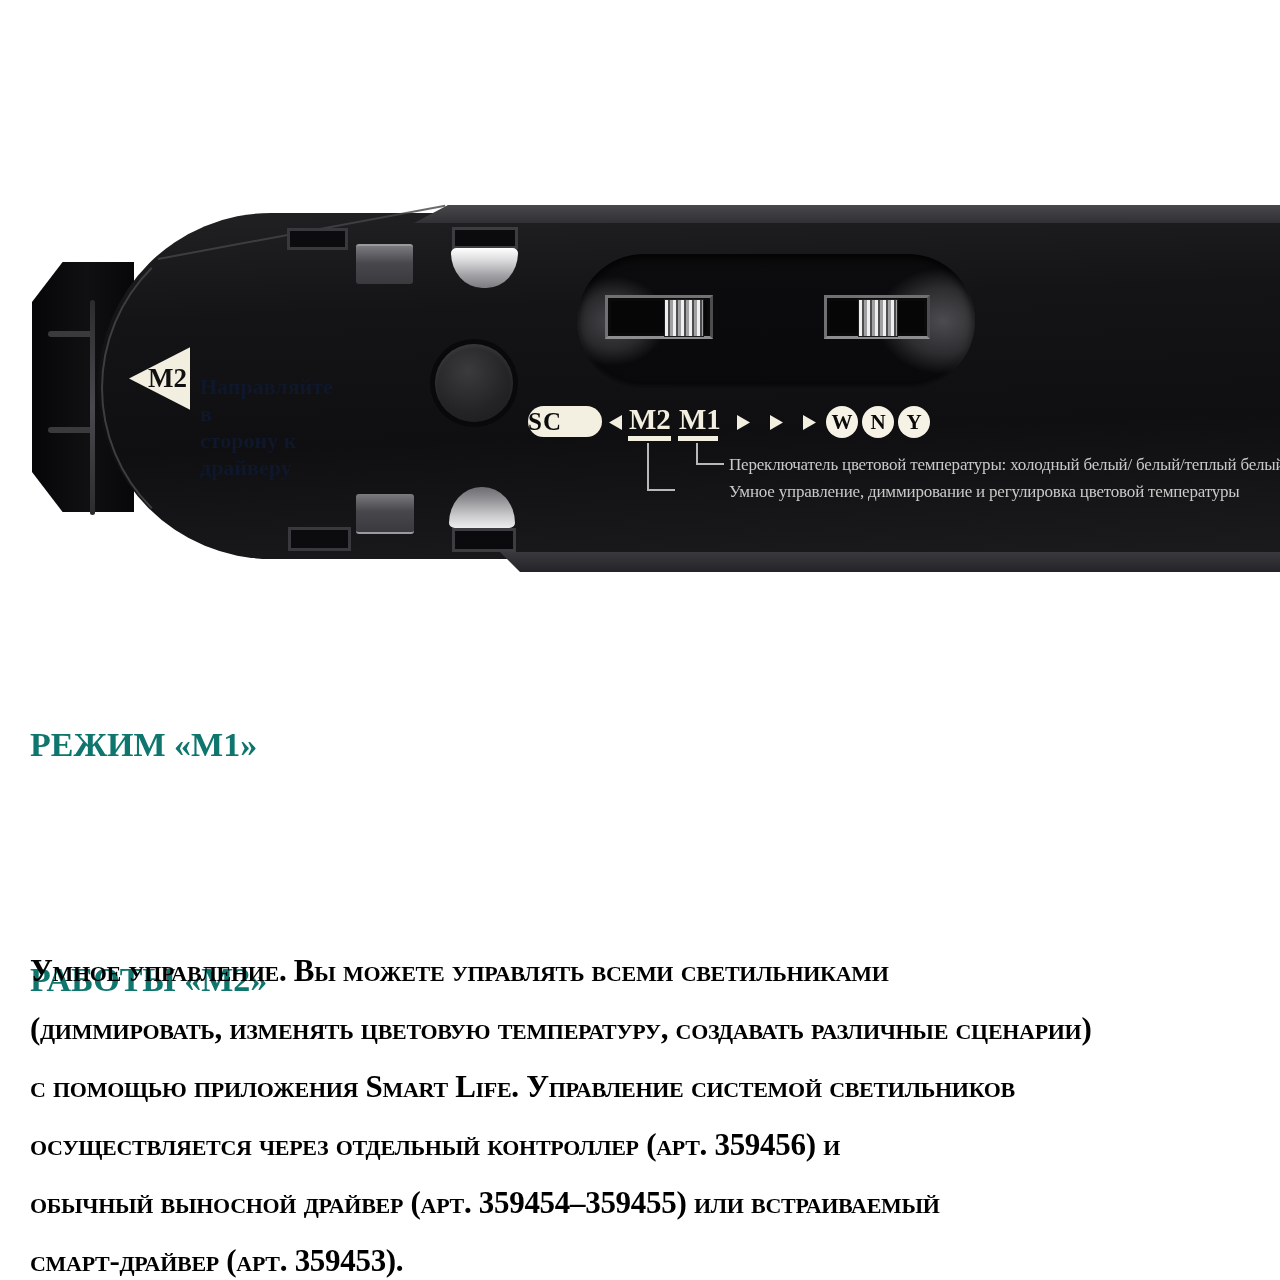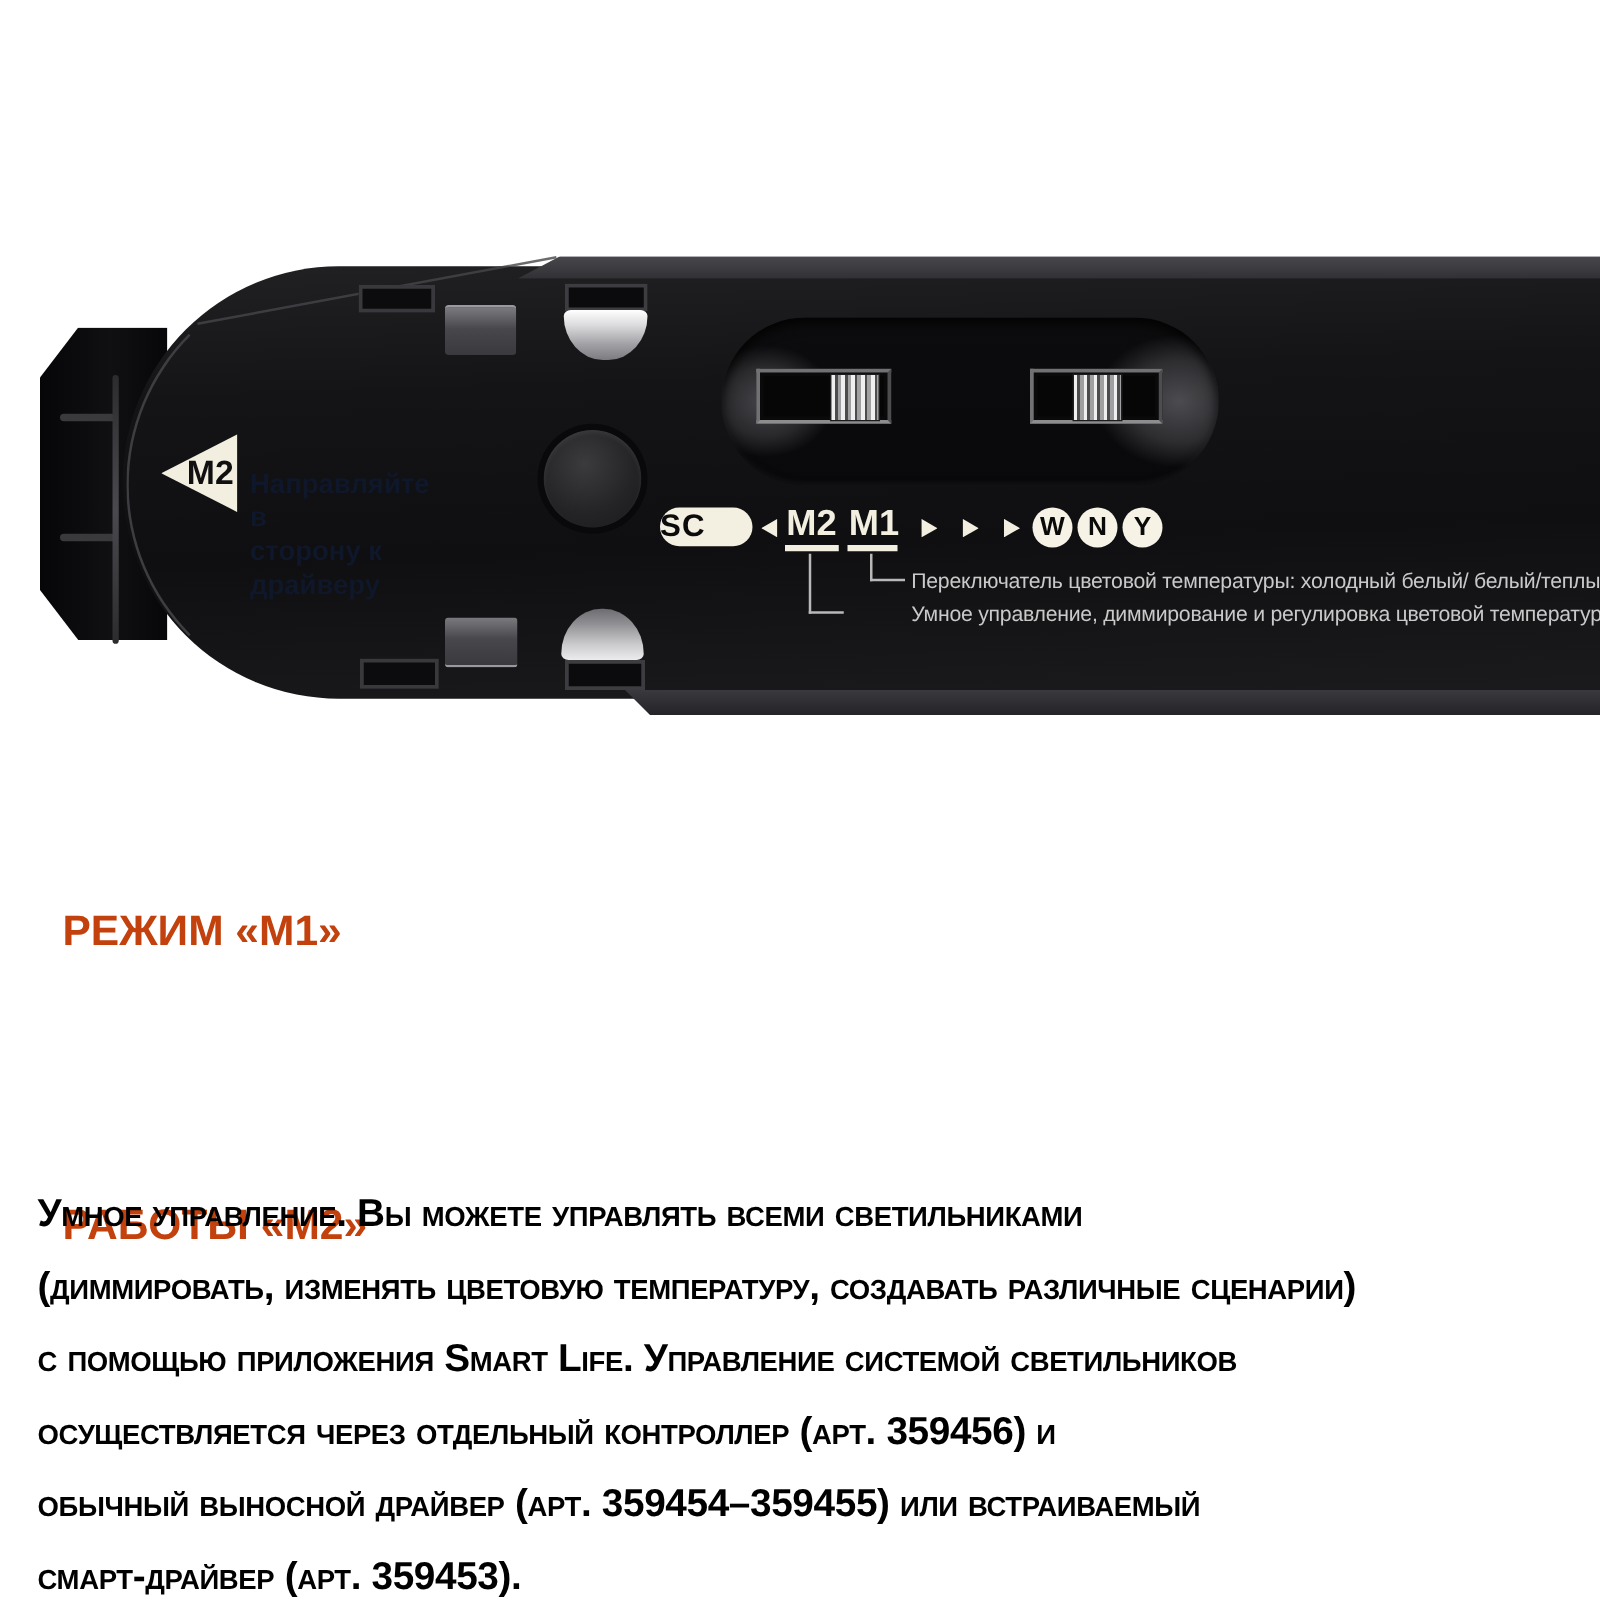--- a/index.html
+++ b/index.html
@@ -1,17 +1,17 @@
 <!DOCTYPE html>
 <html><head>
 <meta charset="utf-8">
 <style>
   html,body{margin:0;padding:0;background:#fff;}
   #canvas{position:relative;width:1280px;height:1280px;background:#ffffff;overflow:hidden;
-          font-family:Liberation Sans, sans-serif;}
+          font-family:Liberation Serif, serif;}
   .abs{position:absolute;}
 
   
   .connector{left:32px;top:262px;width:102px;height:250px;
     background:linear-gradient(90deg,#060608,#101013 55%,#070709);
     clip-path:polygon(30% 0,100% 0,100% 100%,30% 100%,0 84%,0 16%);}
   .conn-ridge{background:#3a3a3d;height:6px;border-radius:3px;}
   .conn-rim{left:90px;top:300px;width:5px;height:215px;background:linear-gradient(180deg,#2c2c2f,#4a4a4e,#2c2c2f);border-radius:3px;}
 
   .body-main{left:98px;top:213px;width:1182px;height:346px;
@@ -66,21 +66,21 @@
   .mode{color:#f2efe0;font-weight:bold;font-size:29px;}
   .mode-u{height:5px;background:#f2efe0;}
   .cline{background:#b8b8b8;}
   .callout{color:#c9c9c9;font-size:17px;letter-spacing:-0.2px;white-space:nowrap;}
   .wny{width:32px;height:32px;border-radius:50%;background:#f6f3e6;
     display:flex;align-items:center;justify-content:center;
     color:#0a0a0a;font-weight:bold;font-size:21px;}
 
   
   .title{left:30px;top:664px;color:#000;font-weight:bold;font-size:45px;letter-spacing:.5px;}
-  .h2{color:#c2410c;font-weight:bold;font-size:34px;left:30px;margin-left:20px;}
+  .h2{color:#0f766e;font-weight:bold;font-size:34px;left:30px;}
   .para{left:30px;width:1240px;color:#000;font-weight:bold;font-size:31px;
     font-variant:small-caps;white-space:pre-line;letter-spacing:-0.3px;}
   .p1{top:774px;line-height:41px;}
   .p2{top:942px;line-height:58px;}
 </style>
 </head>
 <body>
 
 <div id="canvas">
 

